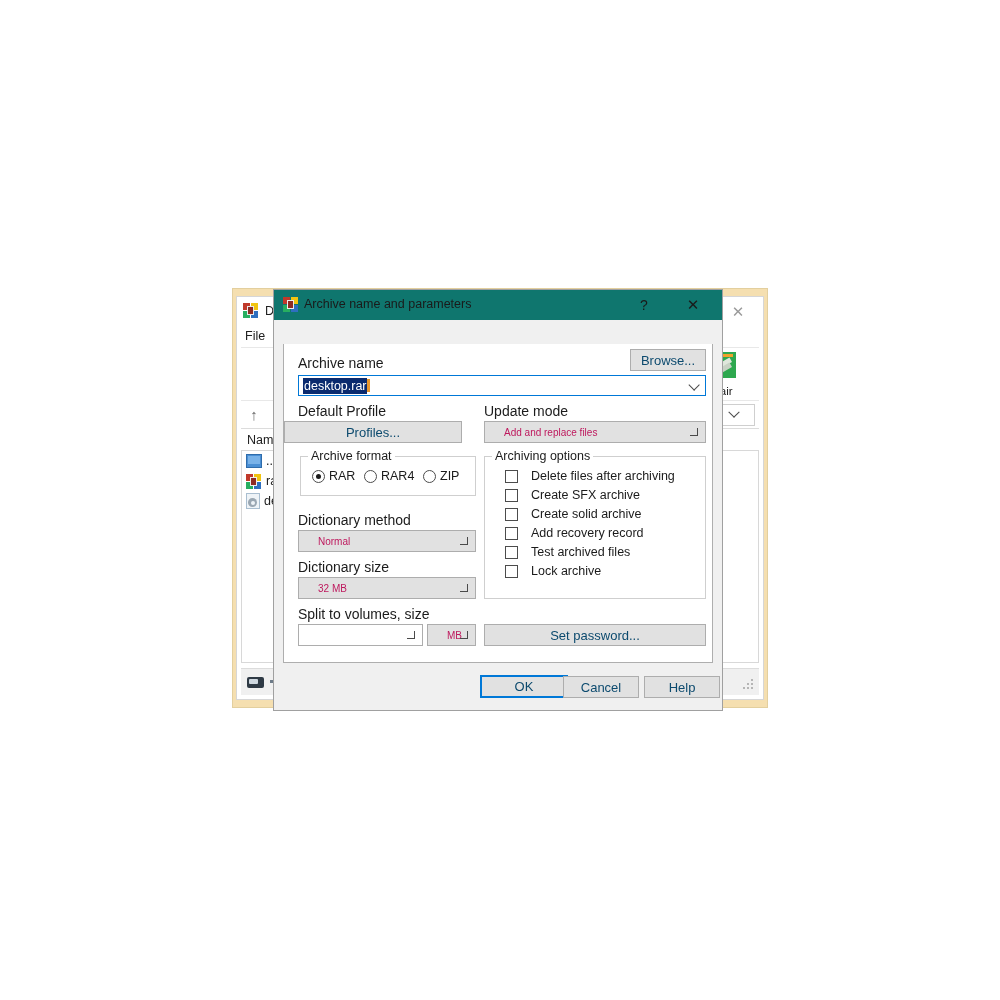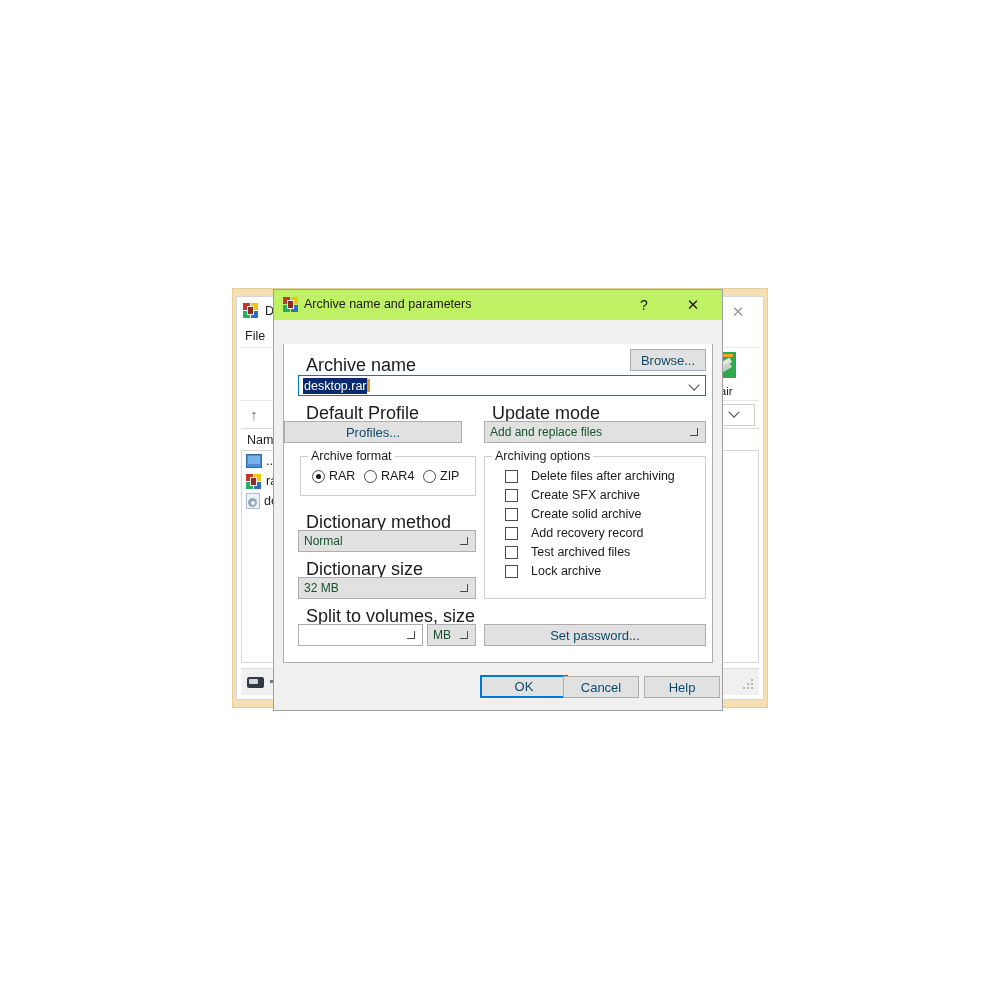--- a/index.html
+++ b/index.html
@@ -77,21 +77,21 @@
   
   .rar-icon{position:relative;display:inline-block;}
   .rar-icon i{position:absolute;display:block;}
 
   
   #dlg{
     position:absolute;left:273px;top:289px;width:450px;height:422px;
     background:#f0f0f0;border:1px solid #a0a0a0;box-sizing:border-box;
     box-shadow:0 0 0 0 rgba(0,0,0,0);
   }
-  .dlg-titlebar{position:absolute;left:0;top:0;right:0;height:30px;background:#bef264;}
+  .dlg-titlebar{position:absolute;left:0;top:0;right:0;height:30px;background:#0f766e;}
   .dlg-title-icon{position:absolute;left:9px;top:7px;}
   .dlg-title-text{position:absolute;left:30px;top:7px;font-size:12.5px;color:#1a1a1a;}
   .dlg-help-btn{
     position:absolute;right:60px;top:0;width:36px;height:30px;
     display:flex;align-items:center;justify-content:center;
     font-size:14px;color:#1a1a1a;
   }
   .dlg-close-btn{
     position:absolute;right:6px;top:0;width:46px;height:30px;
     display:flex;align-items:center;justify-content:center;
@@ -108,33 +108,33 @@
     border:1px solid #aeaeae;border-left:none;box-sizing:border-box;
   }
   .tab:first-child{border-left:1px solid #aeaeae;}
   .tab.active{background:#fff;border-bottom:1px solid #fff;}
 
   .tabpage{
     position:absolute;left:9px;top:54px;right:9px;bottom:47px;
     background:#fff;border:1px solid #aeaeae;border-top:none;box-sizing:border-box;
   }
 
-  .lbl{position:absolute;font-size:18px;color:#1b1b1b;white-space:nowrap;margin-left:8px;}
+  .lbl{position:absolute;font-size:14px;color:#1b1b1b;white-space:nowrap;}
 
   .btn{
     position:absolute;background:#e1e1e1;border:1px solid #adadad;
     font-size:13px;color:#0c4a6e;box-sizing:border-box;
     display:flex;align-items:center;justify-content:center;
   }
   .btn.primary{border:2px solid #0078d7;background:#e1e1e1;}
 
   .combo{
     position:absolute;background:#e1e1e1;border:1px solid #adadad;box-sizing:border-box;
-    font-size:12px;color:#14532d;
-    display:flex;align-items:center;padding-left:5px;
+    font-size:10px;color:#be185d;
+    display:flex;align-items:center;padding-left:19px;
   }
   .combo .arw{position:absolute;right:7px;top:50%;transform:translateY(-50%);}
   .combo.white{background:#fff;}
 
   .textfield{
     position:absolute;background:#fff;border:1px solid #0078d7;box-sizing:border-box;
     display:flex;align-items:center;padding-left:4px;font-size:12.5px;color:#1b1b1b;
   }
   .sel{background:#0a2a6e;color:#fff;padding:1px 0 1px 1px;}
   .caret{display:inline-block;width:3px;height:13px;background:#e8952b;vertical-align:middle;}

